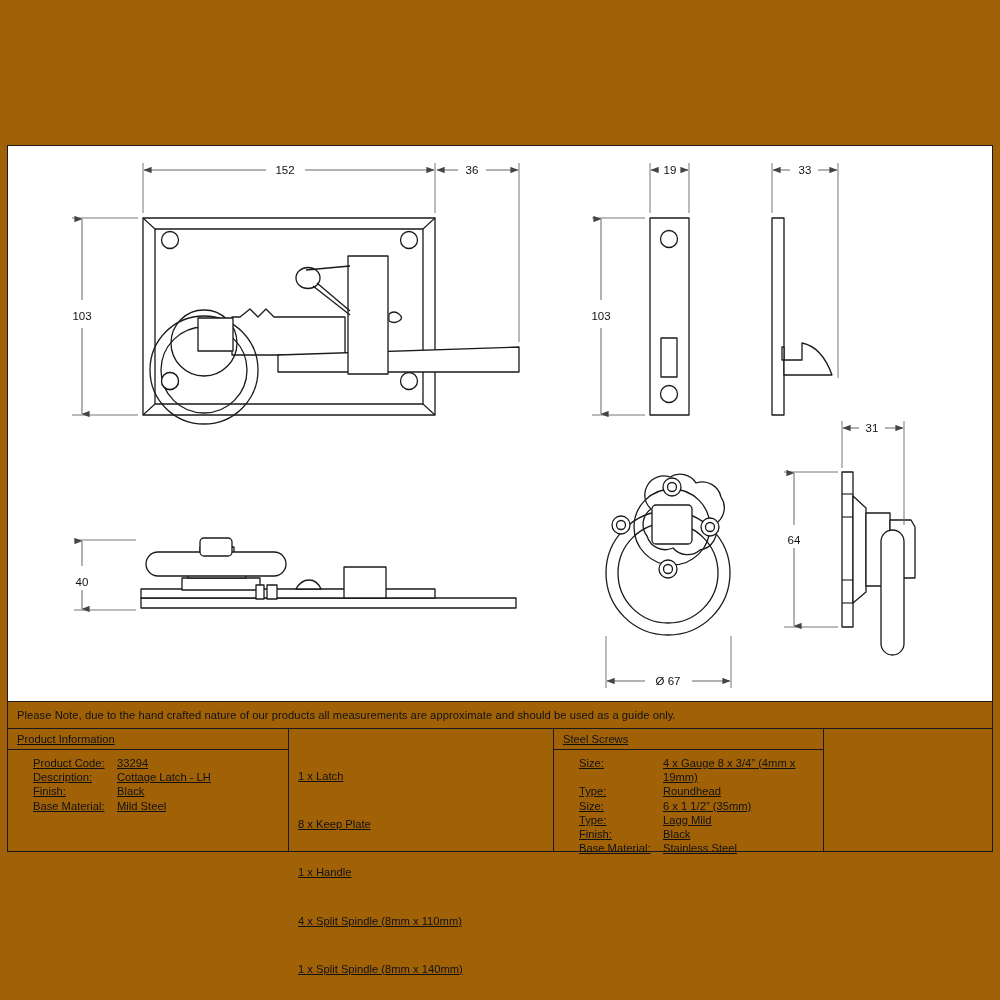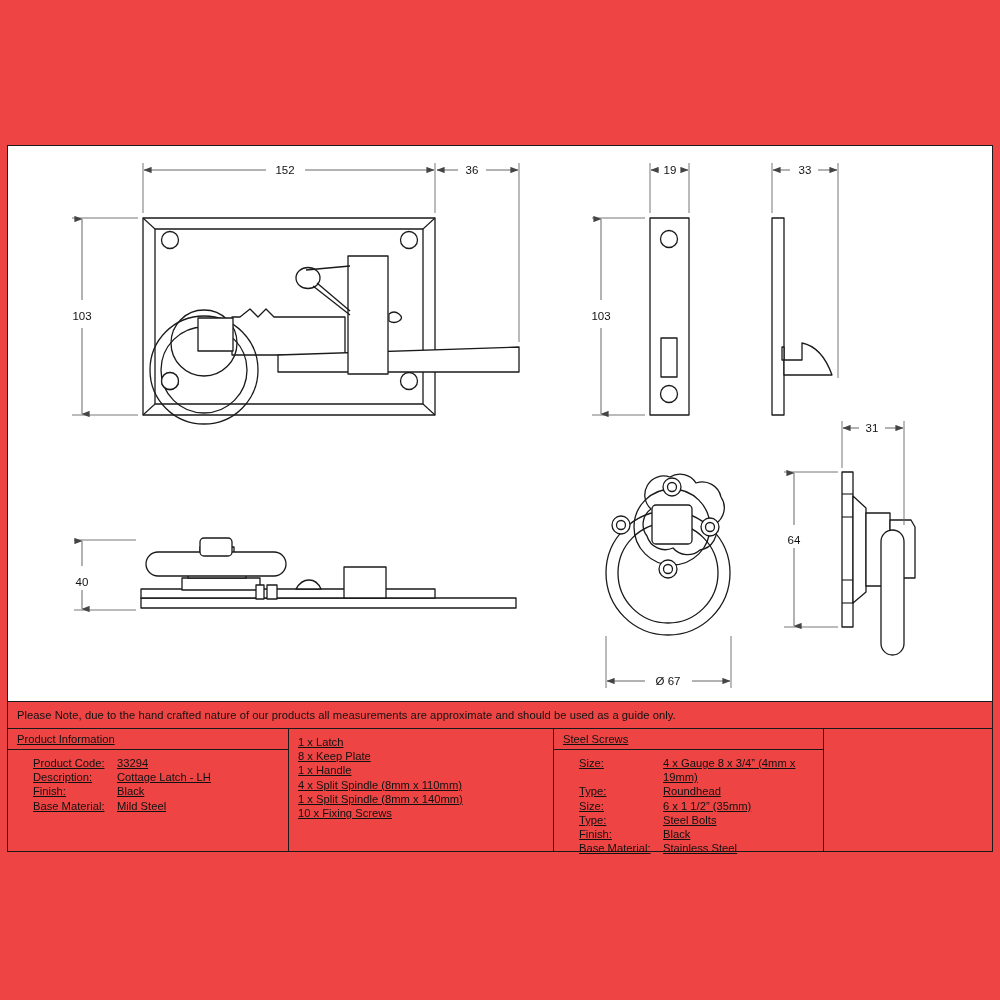--- a/index.html
+++ b/index.html
@@ -1,17 +1,17 @@
 <!DOCTYPE html>
 <html><head>
 <meta charset="utf-8">
 <style>
   html,body{margin:0;padding:0;background:#ffffff;}
   body{width:1000px;height:1000px;overflow:hidden;font-family:"Liberation Sans",sans-serif;color:#111;}
-  #page{position:relative;width:1000px;height:1000px;background:#ef4444;}
+  #page{position:relative;width:1000px;height:1000px;background:#a16207;}
 
   
   #drawing-frame{
     position:absolute;left:7px;top:145px;width:986px;height:557px;
     border:1.6px solid #1a1a1a;box-sizing:border-box;background:#fff;
   }
   #drawing-svg{position:absolute;left:0;top:0;width:1000px;height:710px;}
 
   
   #spec-table{
@@ -32,21 +32,21 @@
   .col-logo{width:167px;border-right:none;display:flex;align-items:center;justify-content:center;}
   .col-head{
     height:21px;border-bottom:1.4px solid #1a1a1a;
     display:flex;align-items:center;padding-left:9px;box-sizing:border-box;
   }
   .col-head span{font-size:11.2px;}
   .col-body{padding:6px 0 0 9px;box-sizing:border-box;}
   .kv{display:flex;line-height:14.2px;font-size:11.2px;}
   .kv .k{width:84px;flex:none;padding-left:16px;}
   .kv .v{flex:1;}
-  .li{line-height:14.2px;font-size:11.2px;}
+  .li{line-height:14.2px;font-size:11.2px;margin-top:34px;}
 
   
   .logo-wrap{position:relative;width:152px;height:72px;}
   .logo-svg{display:block;width:152px;height:72px;}
 </style>
 </head>
 <body>
 
 <div id="page">
 
@@ -307,21 +307,21 @@
           <div class="kv">
             <span class="k">Type:</span>
             <span class="v">Roundhead</span>
           </div>
           <div class="kv">
             <span class="k">Size:</span>
             <span class="v">6 x 1 1/2” (35mm)</span>
           </div>
           <div class="kv">
             <span class="k">Type:</span>
-            <span class="v">Steel Bolts</span>
+            <span class="v">Lagg Mild</span>
           </div>
           <div class="kv">
             <span class="k">Finish:</span>
             <span class="v">Black</span>
           </div>
           <div class="kv">
             <span class="k">Base Material:</span>
             <span class="v">Stainless Steel</span>
           </div>
         </div>

